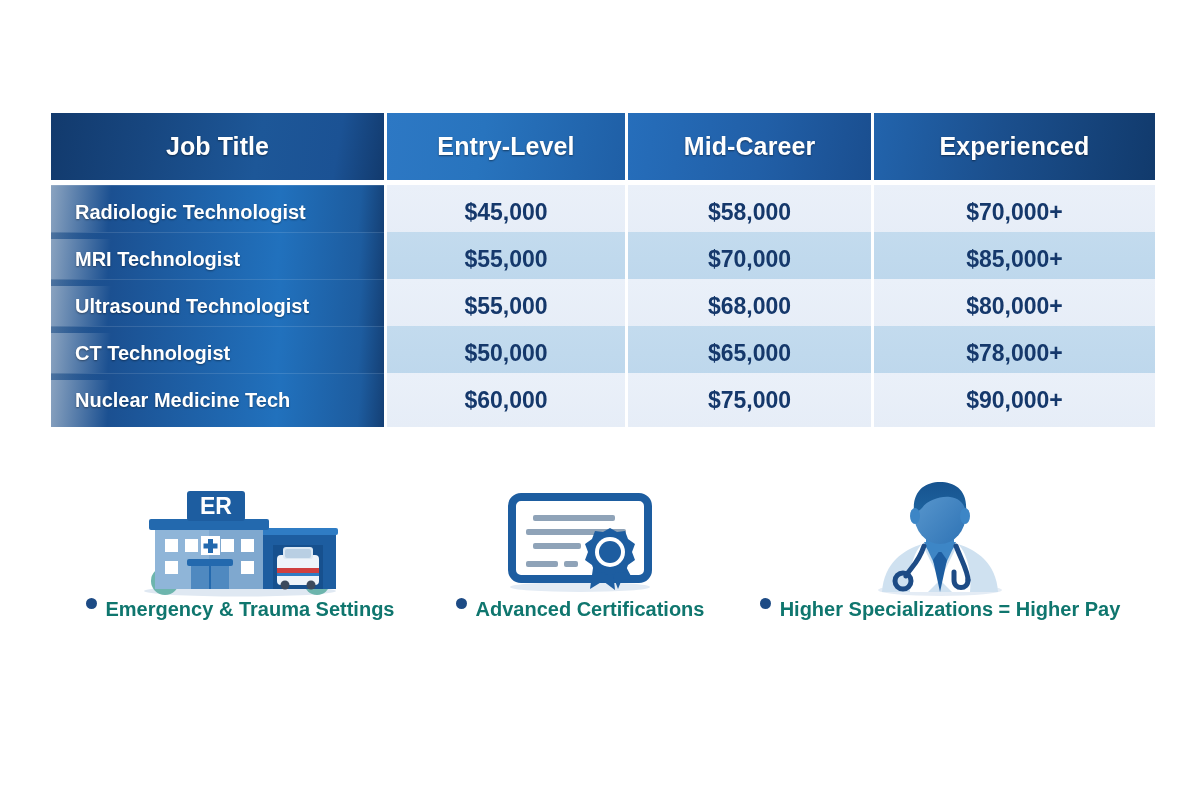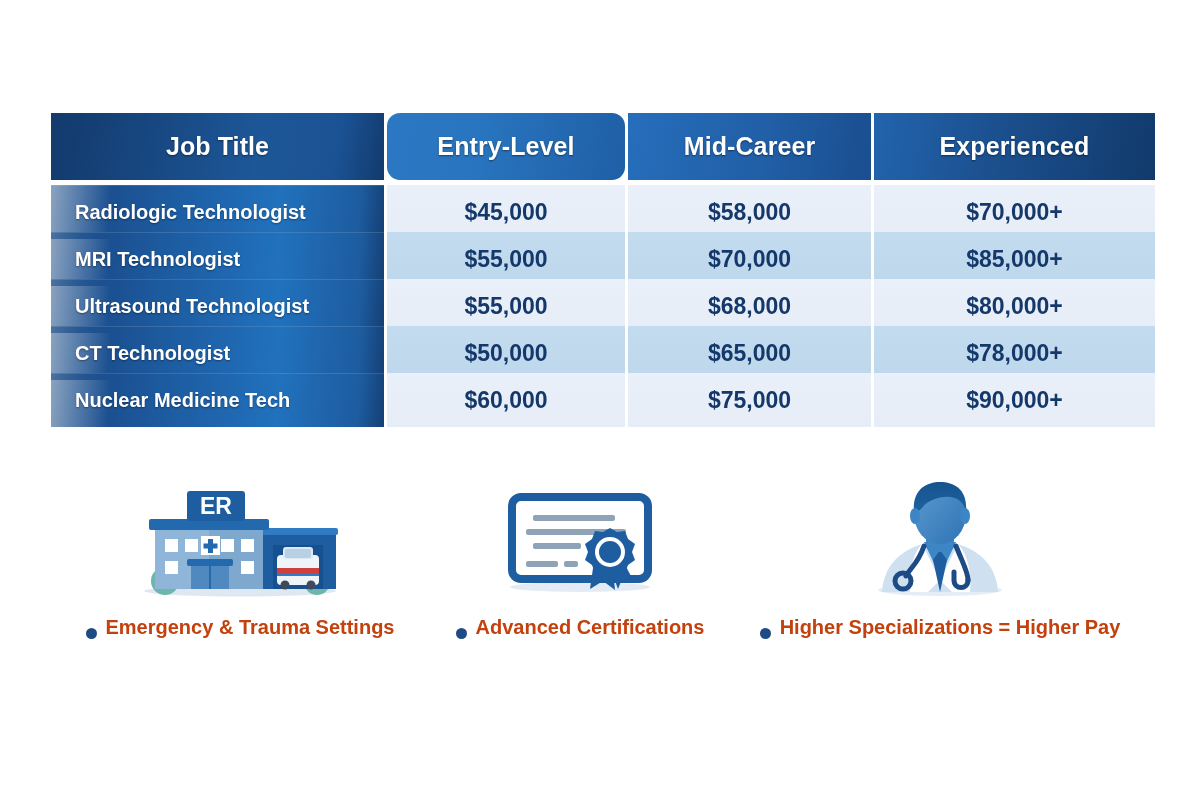--- a/index.html
+++ b/index.html
@@ -59,21 +59,20 @@
     font-weight: bold;
     letter-spacing: .1px;
     text-shadow: 0 1px 2px rgba(0,0,0,.45);
   }
   .t-head .hc1 {
     background: linear-gradient(100deg, #123a6d 0%, #17467f 28%, #1d5798 62%, #1b5294 85%, #123a6d 100%);
   }
   .t-head .hc2 {
     background: linear-gradient(100deg, #2d78c4 0%, #2874be 40%, #1f5fa6 100%);
     margin-left: 3px;
-    border-radius: 13px;
   }
   .t-head .hc3 {
     background: linear-gradient(100deg, #266ebb 0%, #215fa7 55%, #1a4e8f 100%);
     margin-left: 3px;
   }
   .t-head .hc4 {
     background: linear-gradient(100deg, #2264ad 0%, #1b4f8d 45%, #113a6c 100%);
     margin-left: 3px;
   }
 
@@ -120,25 +119,24 @@
   .feat-2 { width: 320px; }
   .feat-3 { width: 400px; }
 
   .feat-icon {
     height: 120px;
     display: flex;
     align-items: flex-end;
     justify-content: center;
   }
   .feat-caption {
-    margin-top: 18px;
-    display: flex;
-    align-items: flex-end;
+    display: flex;
+    align-items: flex-start;
     gap: 9px;
-    color: #c2410c;
+    color: #0f766e;
     font-size: 20px;
     font-weight: bold;
     white-space: nowrap;
   }
   .bullet {
     width: 11px;
     height: 11px;
     border-radius: 50%;
     background: #1d4b85;
     flex: 0 0 11px;

